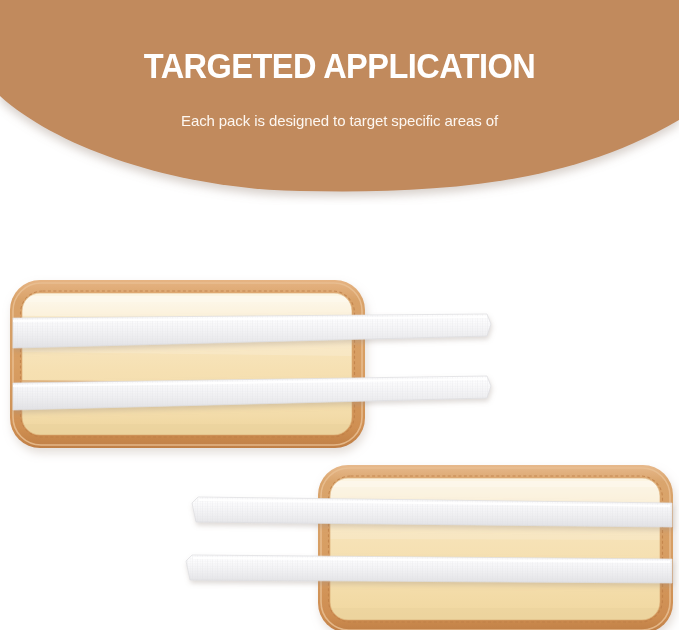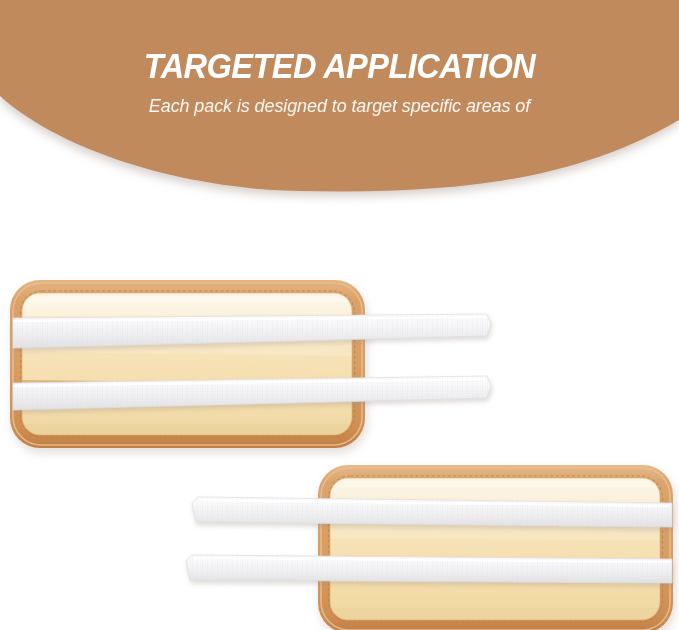--- a/index.html
+++ b/index.html
@@ -14,21 +14,20 @@
     font-family: "Liberation Sans", sans-serif;
     position: relative;
   }
 
   .stage {
     position: relative;
     width: 679px;
     height: 630px;
     background: #ffffff;
     overflow: hidden;
-    font-style: italic;
   }
 
   
   .hero {
     position: absolute;
     left: 0;
     top: 0;
     width: 679px;
     height: 200px;
     overflow: visible;
@@ -58,25 +57,25 @@
     font-size: 35px;
     font-weight: bold;
     letter-spacing: -0.6px;
     line-height: 1;
     text-transform: uppercase;
     transform: scaleX(0.93);
     transform-origin: center;
     white-space: nowrap;
   }
   .hero-sub {
-    margin: 0;
+    margin: 16px;
     padding-top: 11px;
     color: #fdf7f1;
     font-family: "Liberation Sans", sans-serif;
-    font-size: 18px;
+    font-size: 15px;
     font-weight: 400;
     line-height: 1.42;
     letter-spacing: -0.1px;
   }
   .hero-sub .ln {
     display: block;
     white-space: nowrap;
   }
 
   

